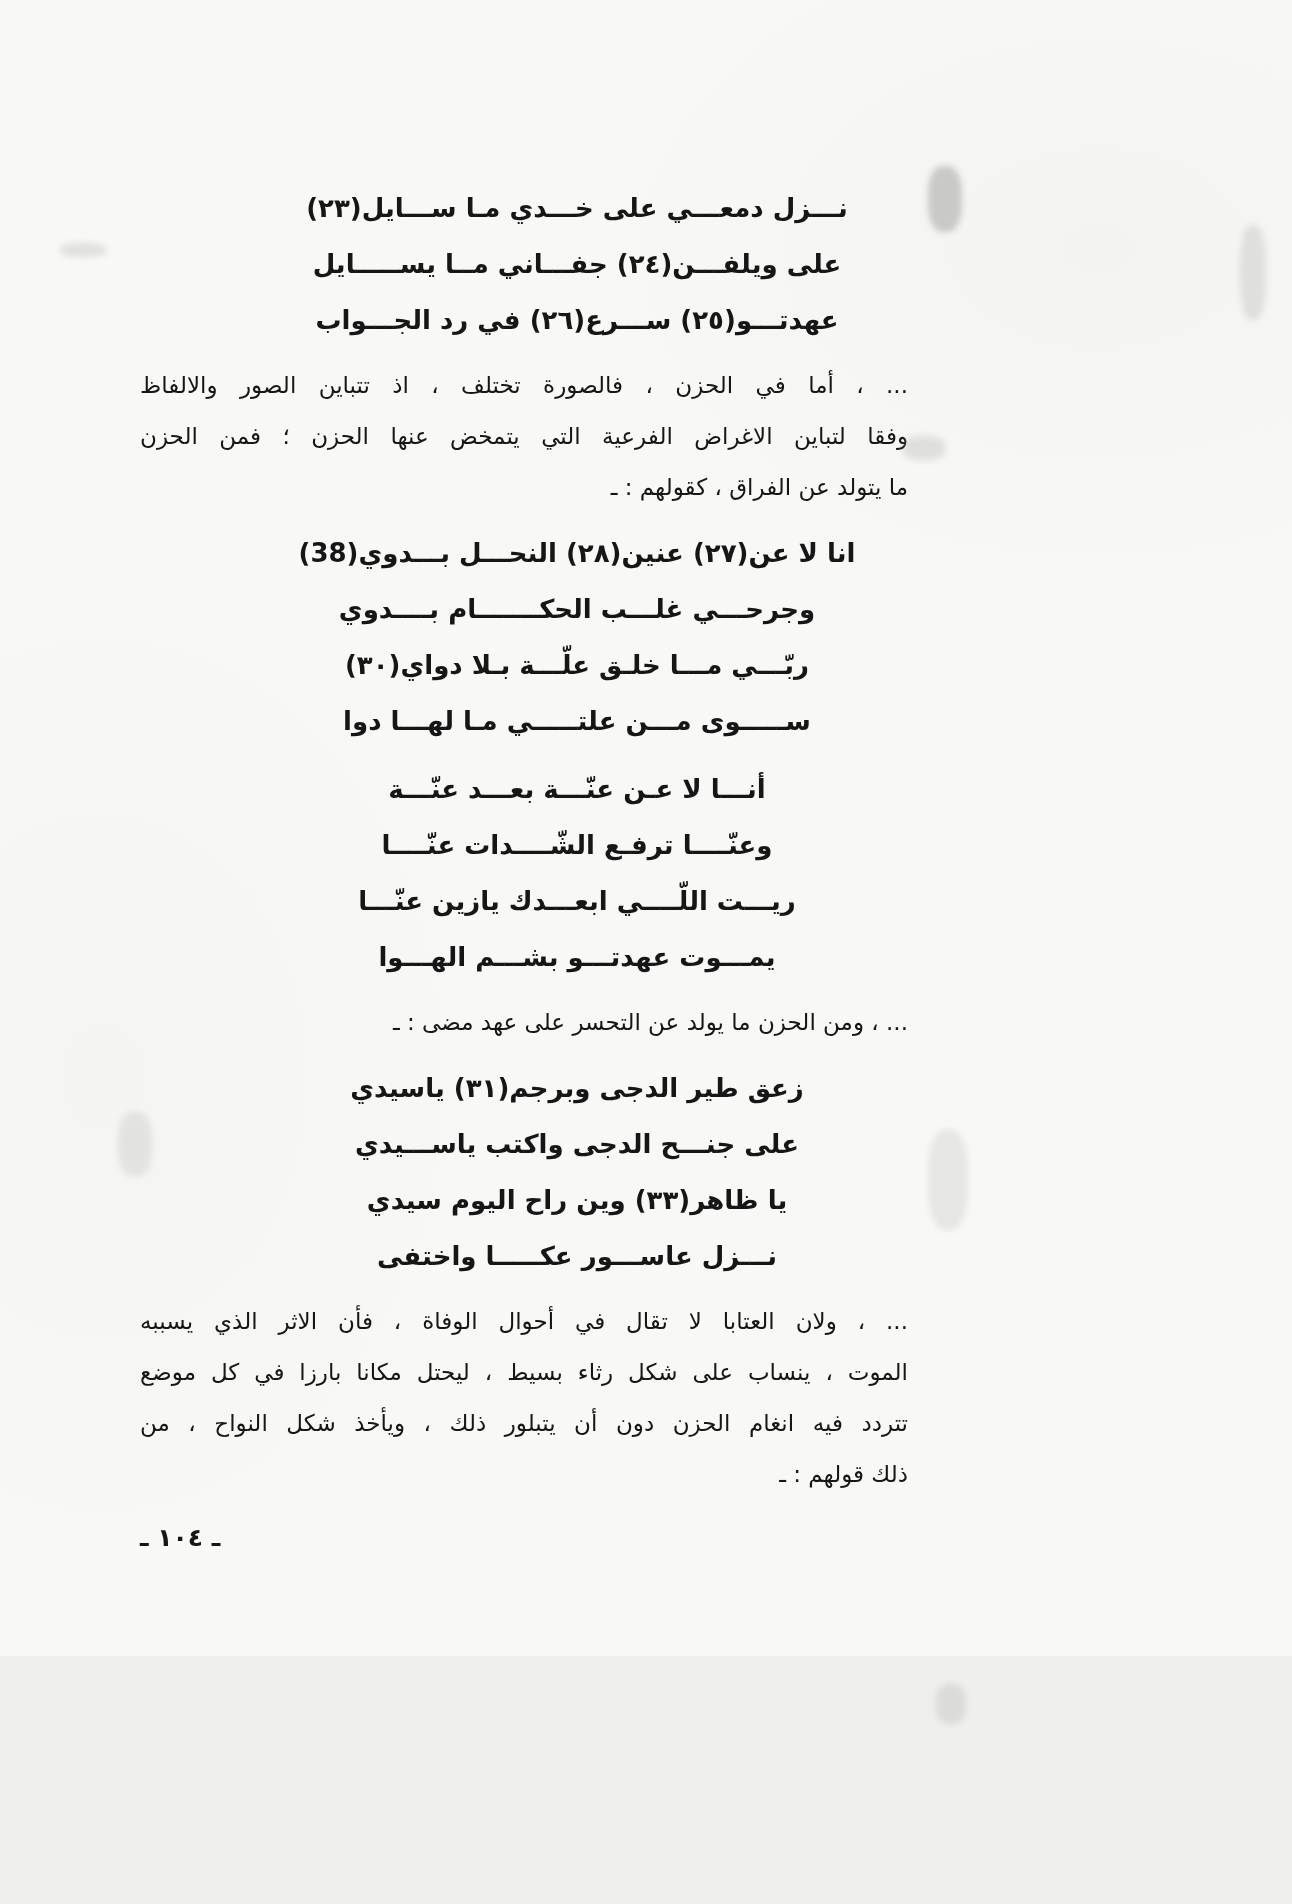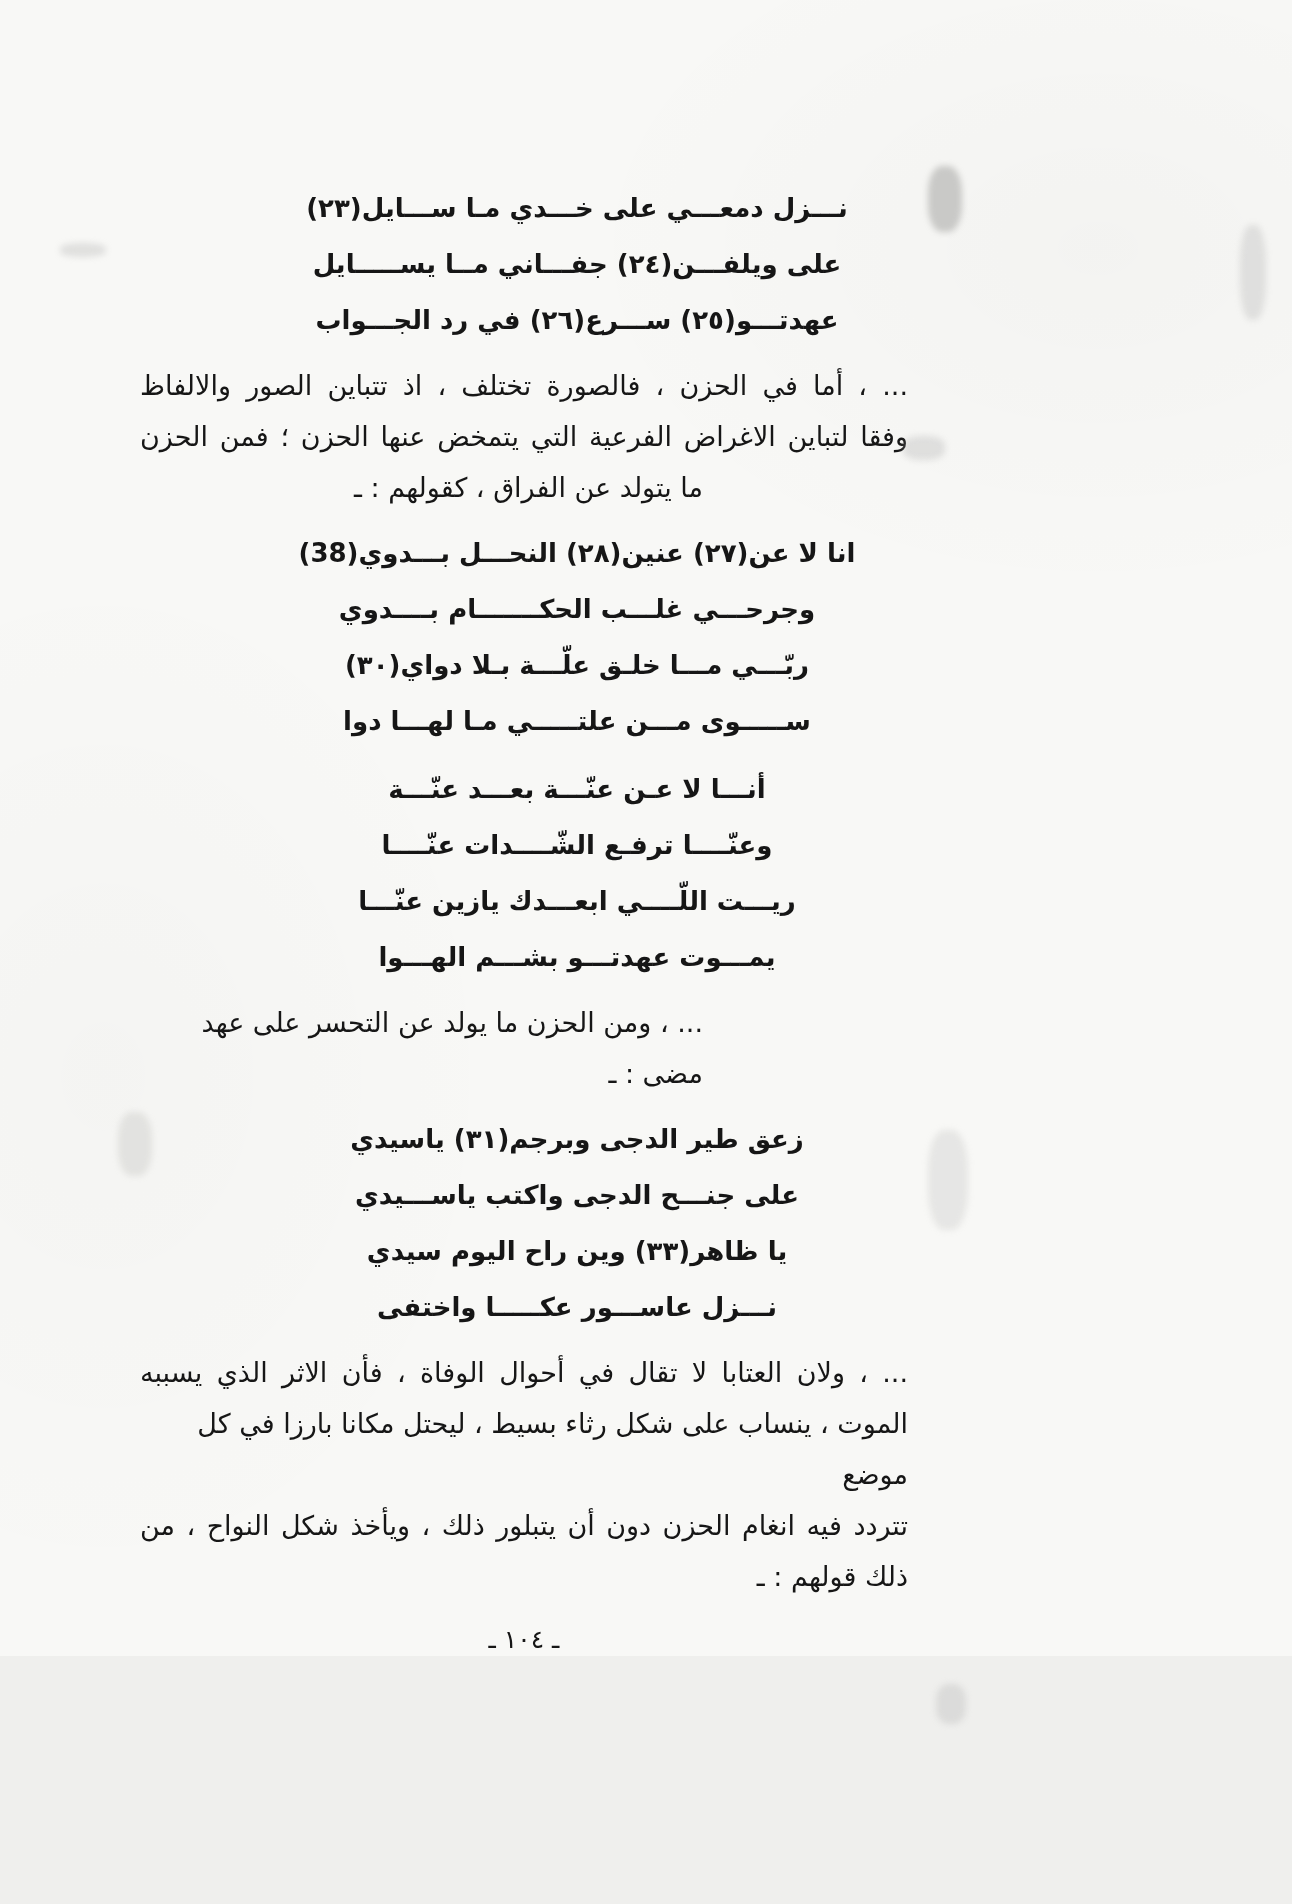--- a/index.html
+++ b/index.html
@@ -25,28 +25,28 @@
     margin-bottom:12px;
     transform:translateX(53px);
   }
   .pline{
     font-size:26px;font-weight:700;line-height:56px;
     letter-spacing:0.5px;
     white-space:nowrap;
   }
   .prose{margin-bottom:12px;}
   .prose-line{
-    font-size:27px;line-height:51px;text-align:right;
+    font-size:23px;line-height:51px;text-align:right;
   }
   .full{text-align-last:justify;}
-  .indent{margin-right:205px;text-align:right;}
+  .indent{text-align:right;}
   .page-number{
     margin-top:18px;
-    text-align:center;
-    font-size:25px;font-weight:400;line-height:40px;
+    text-align:left;
+    font-size:25px;font-weight:700;line-height:40px;
     transform:translateX(0px);
   }
   .smudge{position:absolute;border-radius:40%;filter:blur(3px);}
   .s1{left:928px;top:166px;width:34px;height:66px;background:rgba(120,120,118,.35);}
   .s2{left:1240px;top:225px;width:26px;height:95px;background:rgba(160,160,158,.25);}
   .s3{left:60px;top:243px;width:46px;height:14px;background:rgba(170,170,168,.30);}
   .s4{left:903px;top:436px;width:42px;height:24px;background:rgba(170,170,168,.30);}
   .s5{left:118px;top:1112px;width:34px;height:64px;background:rgba(170,170,168,.25);}
   .s6{left:928px;top:1130px;width:40px;height:100px;background:rgba(170,170,168,.22);}
   .s7{left:936px;top:1684px;width:30px;height:40px;background:rgba(170,170,168,.28);}

